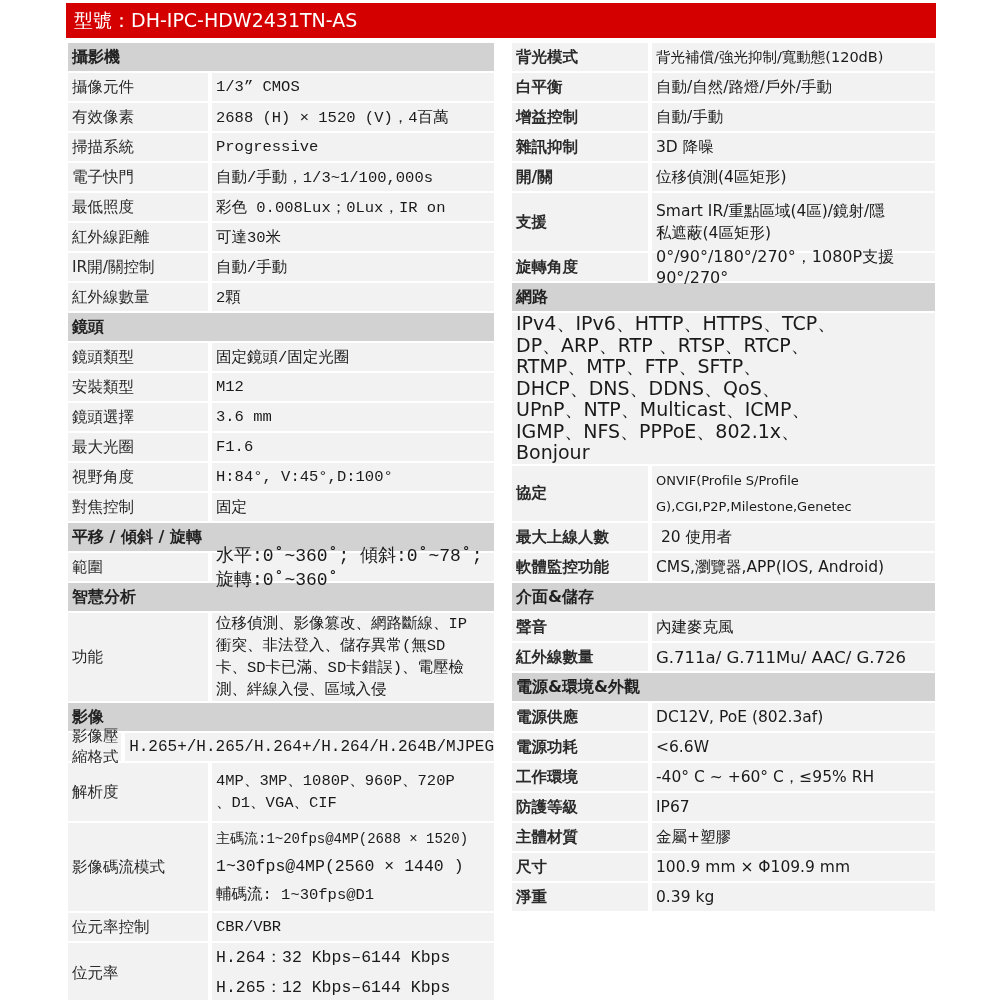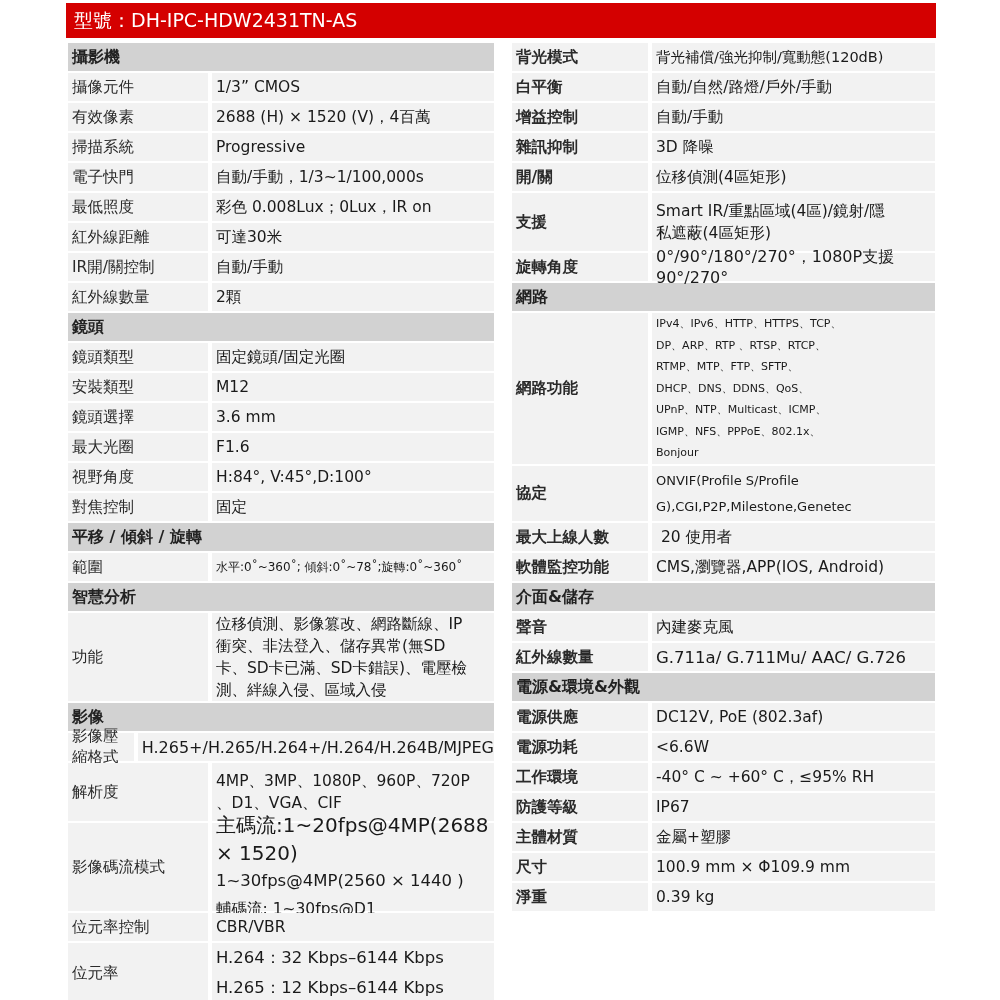--- a/index.html
+++ b/index.html
@@ -10,25 +10,25 @@
             padding-left: 8px; box-sizing: border-box; }
   .table { position: absolute; top: 43px; }
   .table.left { left: 68px; width: 426px; }
   .table.right { left: 512px; width: 423px; }
   .row { display: flex; margin-bottom: 2px; }
   .section { background: #d2d2d2; height: 28px; line-height: 28px; font-size: 16px;
              font-weight: bold; padding-left: 4px; margin-bottom: 2px; color: #222; }
   .cell { background: #f2f2f2; box-sizing: border-box; font-size: 15.5px;
           display: flex; align-items: center; }
   .left .lab { width: 140px; margin-right: 4px; padding-left: 4px; font-weight: normal; color: #2a2a2a; }
-  .left .val { flex: 1; padding-left: 4px; }
+  .left .val { flex: 1; padding-left: 4px; font-family: Liberation Mono, monospace; }
   .right .lab { width: 136px; margin-right: 4px; padding-left: 4px; font-weight: bold; color: #2a2a2a; }
   .right .val { flex: 1; padding-left: 4px; }
   .val .lines { display: flex; flex-direction: column; justify-content: center; }
-  .small { font-size: 12px; }
+  .small { font-size: 18px; }
   .xs { font-size: 16px; }
   .tight { line-height: 22px; }
   .ntight { line-height: 21.5px; }
 </style>
 </head>
 <body>
 
 <div class="banner">型號：DH-IPC-HDW2431TN-AS</div>
 
 <div class="table left">
@@ -122,21 +122,21 @@
         <div class="lines tight">
       <span>4MP、3MP、1080P、960P、720P</span>
       <span>、D1、VGA、CIF</span>
     </div>
       </div>
   </div>
   <div class="row" style="height:88px">
     <div class="cell lab">影像碼流模式</div>
     <div class="cell val">
         <div class="lines" style="line-height:28px">
-      <span class="small" style="font-size:20px">主碼流:1~20fps@4MP(2688 × 1520)</span>
+      <span class="small" style="font-size:14px">主碼流:1~20fps@4MP(2688 × 1520)</span>
       <span style="font-size:16.5px">1~30fps@4MP(2560 × 1440 )</span>
       <span>輔碼流: 1~30fps@D1</span>
     </div>
       </div>
   </div>
   <div class="row" style="height:28px">
       <div class="cell lab">位元率控制</div>
       <div class="cell val">CBR/VBR</div>
     </div>
   <div class="row" style="height:60px">
@@ -180,23 +180,22 @@
     </div>
       </div>
   </div>
   <div class="row" style="height:28px">
       <div class="cell lab">旋轉角度</div>
       <div class="cell val xs">0°/90°/180°/270°，1080P支援90°/270°</div>
     </div>
 
   <div class="section">網路</div>
   <div class="row" style="height:151px;margin-bottom:2px">
-    <div class="cell lab">網路功能</div>
-    <div class="cell val">
-        <div class="lines ntight" style="font-size:11px">
+    <div class="cell val">
+        <div class="lines ntight" style="font-size:19px">
       <span>IPv4、IPv6、HTTP、HTTPS、TCP、</span>
       <span>DP、ARP、RTP 、RTSP、RTCP、</span>
       <span>RTMP、MTP、FTP、SFTP、</span>
       <span>DHCP、DNS、DDNS、QoS、</span>
       <span>UPnP、NTP、Multicast、ICMP、</span>
       <span>IGMP、NFS、PPPoE、802.1x、</span>
       <span>Bonjour</span>
     </div>
       </div>
   </div>

